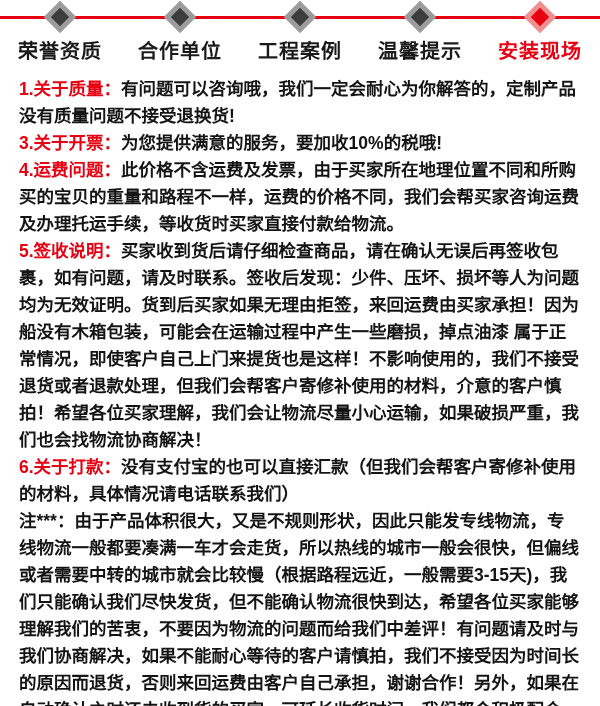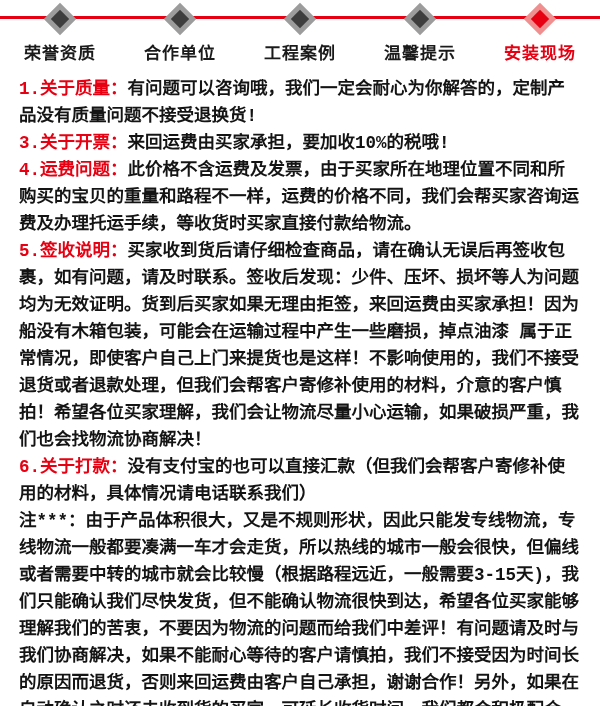--- a/index.html
+++ b/index.html
@@ -63,37 +63,37 @@
     top: 50%;
     width: 13px;
     height: 13px;
     transform: translate(-50%, -50%) rotate(45deg);
     background: #3d3d3d;
   }
   .tab.active .diamond .outer { background: #ef8f8f; }
   .tab.active .diamond .inner { background: #e60012; }
   .tab-label {
     margin-top: 4px;
-    font-size: 17px;
+    font-size: 20px;
     font-weight: bold;
     color: #1a1a1a;
     letter-spacing: 1px;
     white-space: nowrap;
   }
   .tab.active .tab-label { color: #e60012; }
 
   
   .notices {
     padding: 12px 19px 0 19px;
     font-size: 17.5px;
     line-height: 27px;
     font-weight: 600;
     color: #141414;
   }
-  .notice { margin: 0; font-family: Liberation Mono, monospace; }
+  .notice { margin: 0; }
   .notice .label { color: #e60012; }
   .notice .label.dark { color: #141414; }
 </style>
 </head>
 <body>
 
 <div class="page">
 
   <div class="tabbar">
     <div class="tabline"></div>
@@ -140,21 +140,21 @@
   </div>
 
   <div class="notices">
 
     <p class="notice">
       <span class="label">1.关于质量：</span><span>有问题可以咨询哦，我们一定会耐心为你解答的，定制产品没有质量问题不接受退换货!</span>
     </p>
 
 
     <p class="notice">
-      <span class="label">3.关于开票：</span><span>来回运费由买家承担，要加收10%的税哦!</span>
+      <span class="label">3.关于开票：</span><span>为您提供满意的服务，要加收10%的税哦!</span>
     </p>
 
     <p class="notice">
       <span class="label">4.运费问题：</span><span>此价格不含运费及发票，由于买家所在地理位置不同和所购买的宝贝的重量和路程不一样，运费的价格不同，我们会帮买家咨询运费及办理托运手续，等收货时买家直接付款给物流。</span>
     </p>
 
     <p class="notice">
       <span class="label">5.签收说明：</span><span>买家收到货后请仔细检查商品，请在确认无误后再签收包裹，如有问题，请及时联系。签收后发现：少件、压坏、损坏等人为问题均为无效证明。货到后买家如果无理由拒签，来回运费由买家承担！因为船没有木箱包装，可能会在运输过程中产生一些磨损，掉点油漆 属于正常情况，即使客户自己上门来提货也是这样！不影响使用的，我们不接受退货或者退款处理，但我们会帮客户寄修补使用的材料，介意的客户慎拍！希望各位买家理解，我们会让物流尽量小心运输，如果破损严重，我们也会找物流协商解决！</span>
     </p>
 

